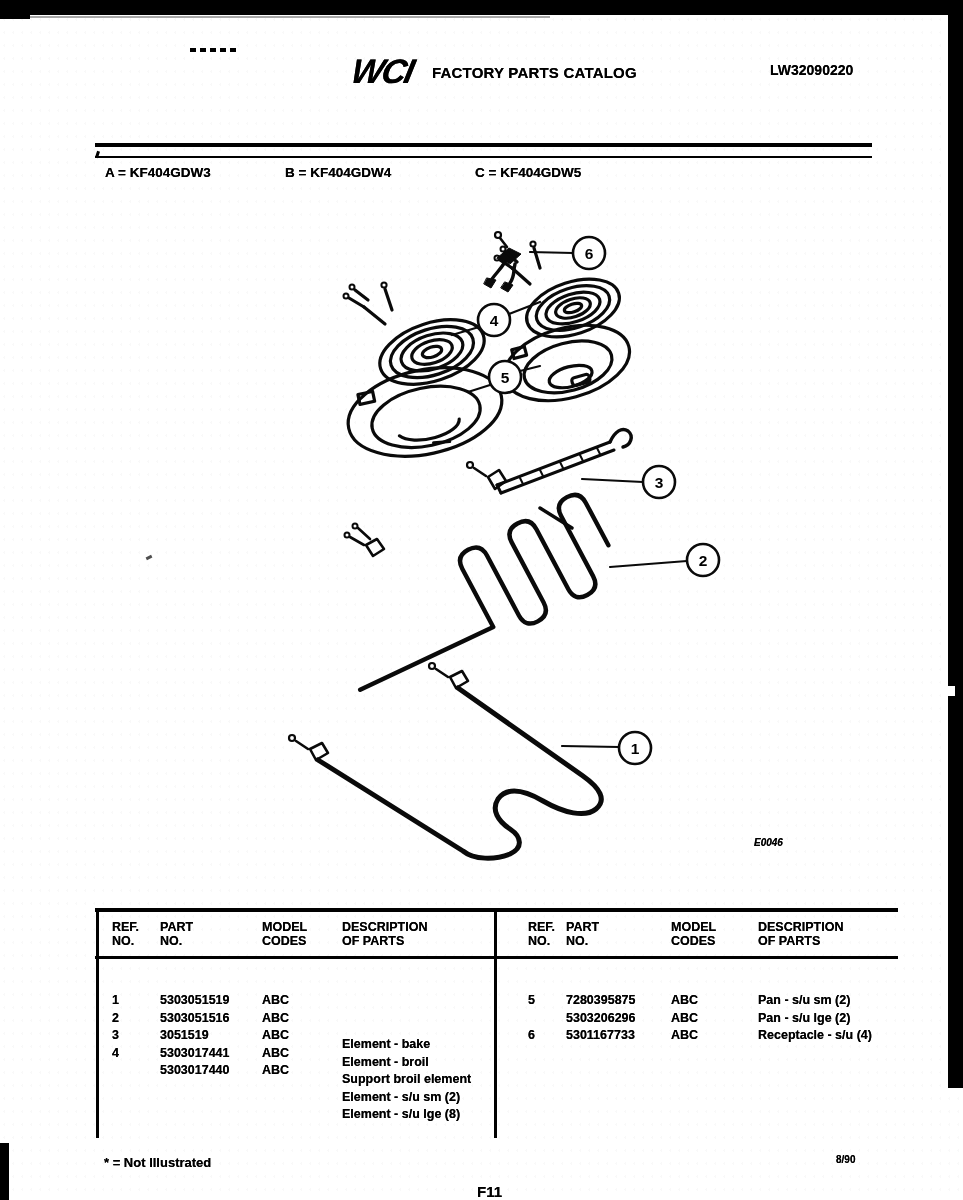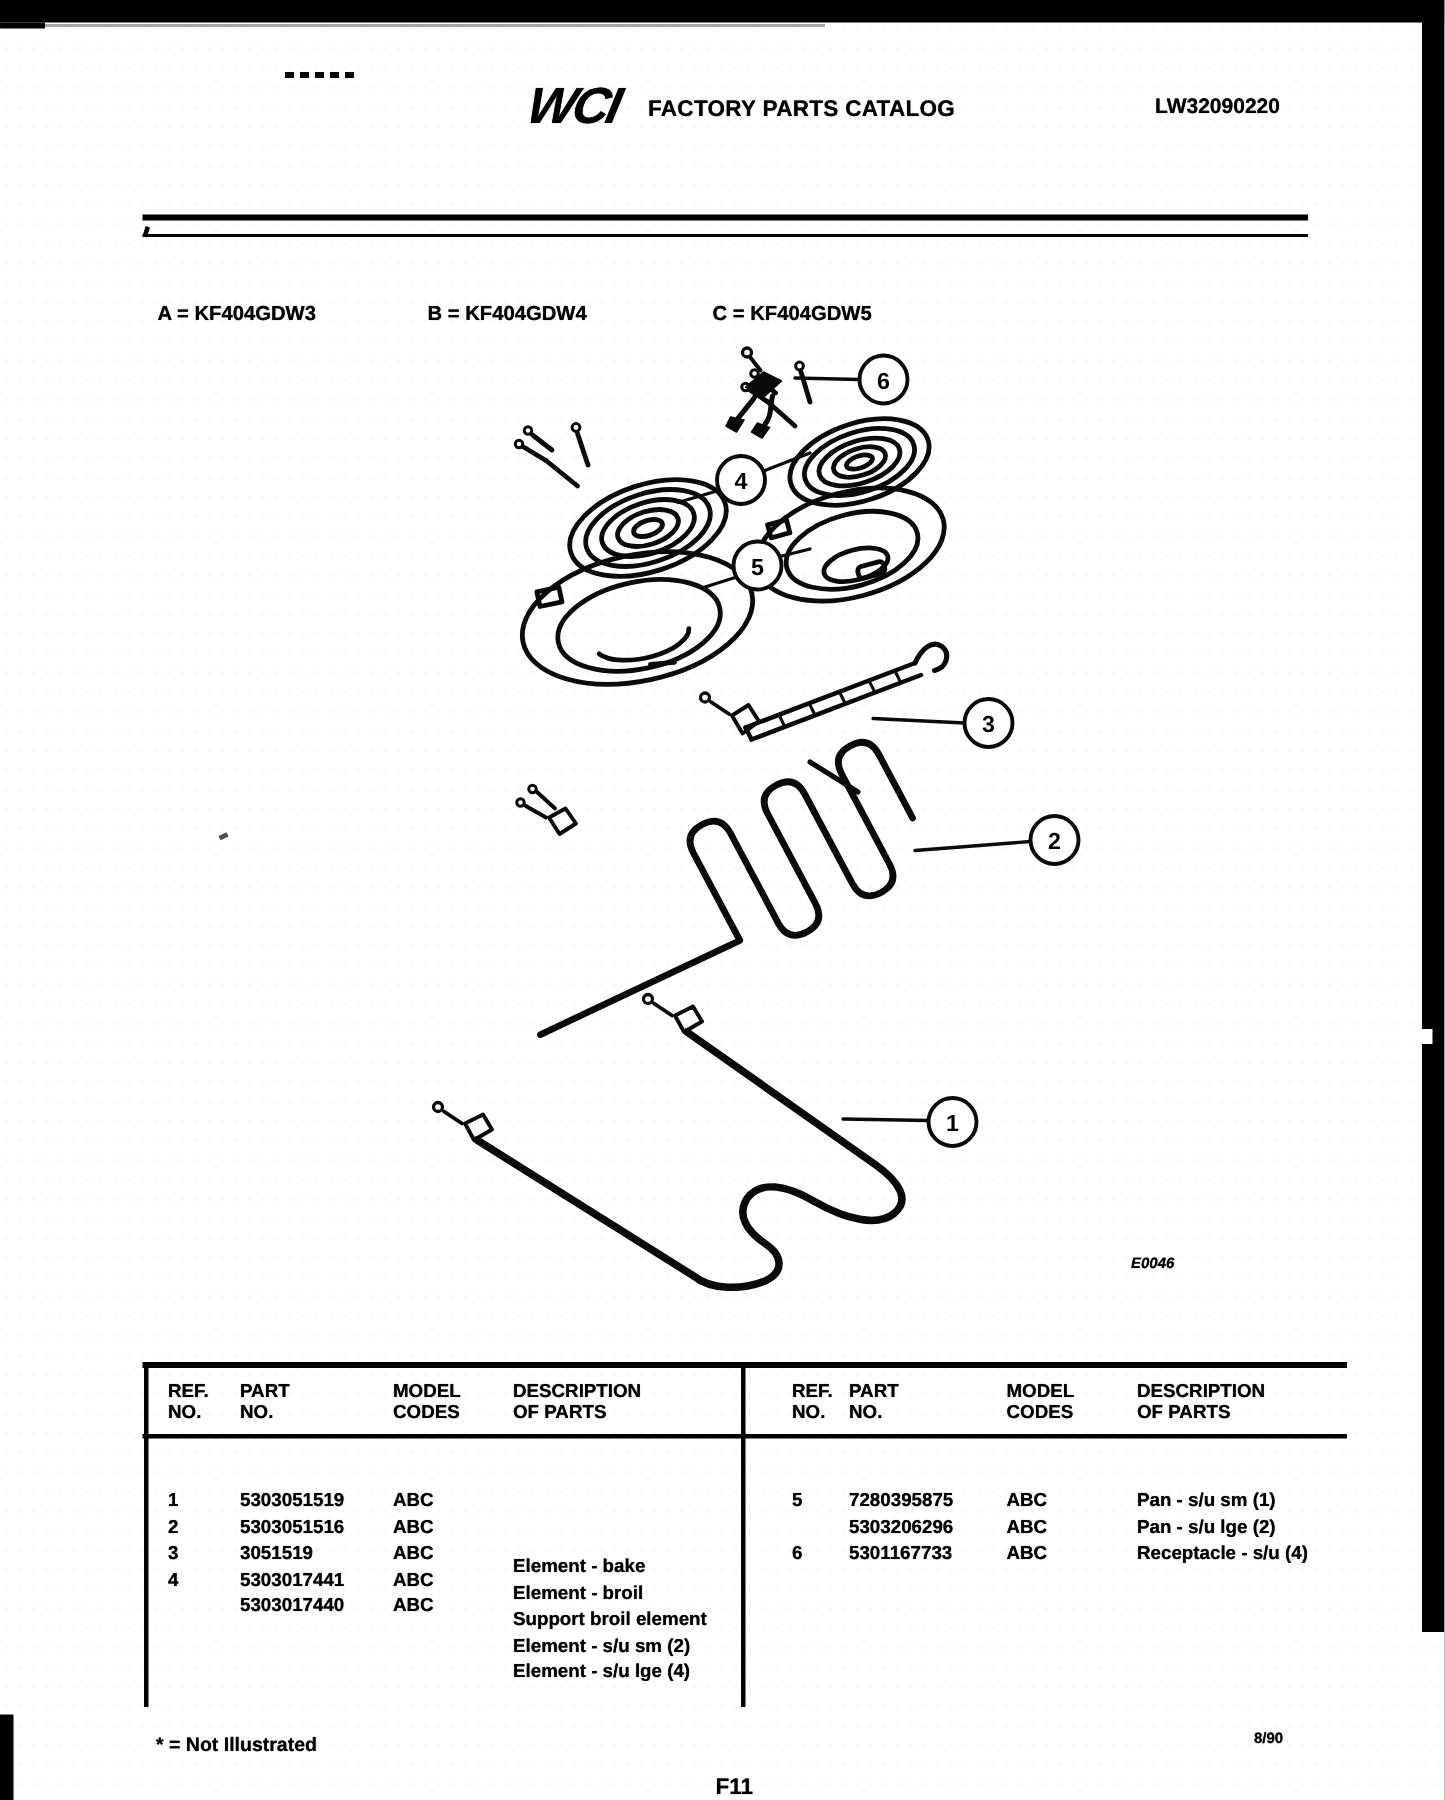--- a/index.html
+++ b/index.html
@@ -13,21 +13,21 @@
   .abs{position:absolute;}
   .ink{color:#000;text-shadow:0 0 .6px rgba(0,0,0,.85);}
   
   .bar{background:#000;}
   
   .brand{left:99px;top:60px;font-size:15px;line-height:20px;letter-spacing:.3px;}
   .wci{left:352px;top:52px;font-size:34px;font-style:italic;transform:skewX(-12deg);letter-spacing:-2px;}
   .cat-title{left:432px;top:64px;font-size:15px;letter-spacing:.2px;}
   .pubnum{left:770px;top:62px;font-size:14px;}
   .rule{left:95px;top:143px;width:777px;height:9px;border-top:4px solid #000;border-bottom:2px solid #000;}
-  .models{top:165px;font-size:13.5px;margin-top:36px;}
+  .models{top:165px;font-size:13.5px;}
   
   .tline{background:#000;}
   .th{font-size:12.5px;line-height:14px;}
   .rows{font-size:12.5px;}
   .prow{position:relative;height:17.6px;white-space:nowrap;}
   .cell{position:absolute;top:1px;}
   .L .c-ref{left:0;} .L .c-part{left:48px;} .L .c-codes{left:150px;} .L .c-desc{left:230px;margin-top:44px;}
   .R .c-ref{left:0;} .R .c-part{left:38px;} .R .c-codes{left:143px;} .R .c-desc{left:230px;}
   .hcol{position:absolute;top:0;}
   
@@ -280,30 +280,30 @@
     <div class="prow">
       <span class="cell c-ref">4</span>
       <span class="cell c-part">5303017441</span>
       <span class="cell c-codes">ABC</span>
       <span class="cell c-desc">Element - s/u sm (2)</span>
     </div>
     <div class="prow">
       <span class="cell c-ref"></span>
       <span class="cell c-part">5303017440</span>
       <span class="cell c-codes">ABC</span>
-      <span class="cell c-desc">Element - s/u lge (4)</span>
+      <span class="cell c-desc">Element - s/u lge (8)</span>
     </div>
   </div>
 
   <div class="abs rows ink R" style="left:528px;top:992px;width:380px;">
     <div class="prow">
       <span class="cell c-ref">5</span>
       <span class="cell c-part">7280395875</span>
       <span class="cell c-codes">ABC</span>
-      <span class="cell c-desc">Pan - s/u sm (1)</span>
+      <span class="cell c-desc">Pan - s/u sm (2)</span>
     </div>
     <div class="prow">
       <span class="cell c-ref"></span>
       <span class="cell c-part">5303206296</span>
       <span class="cell c-codes">ABC</span>
       <span class="cell c-desc">Pan - s/u lge (2)</span>
     </div>
     <div class="prow">
       <span class="cell c-ref">6</span>
       <span class="cell c-part">5301167733</span>

